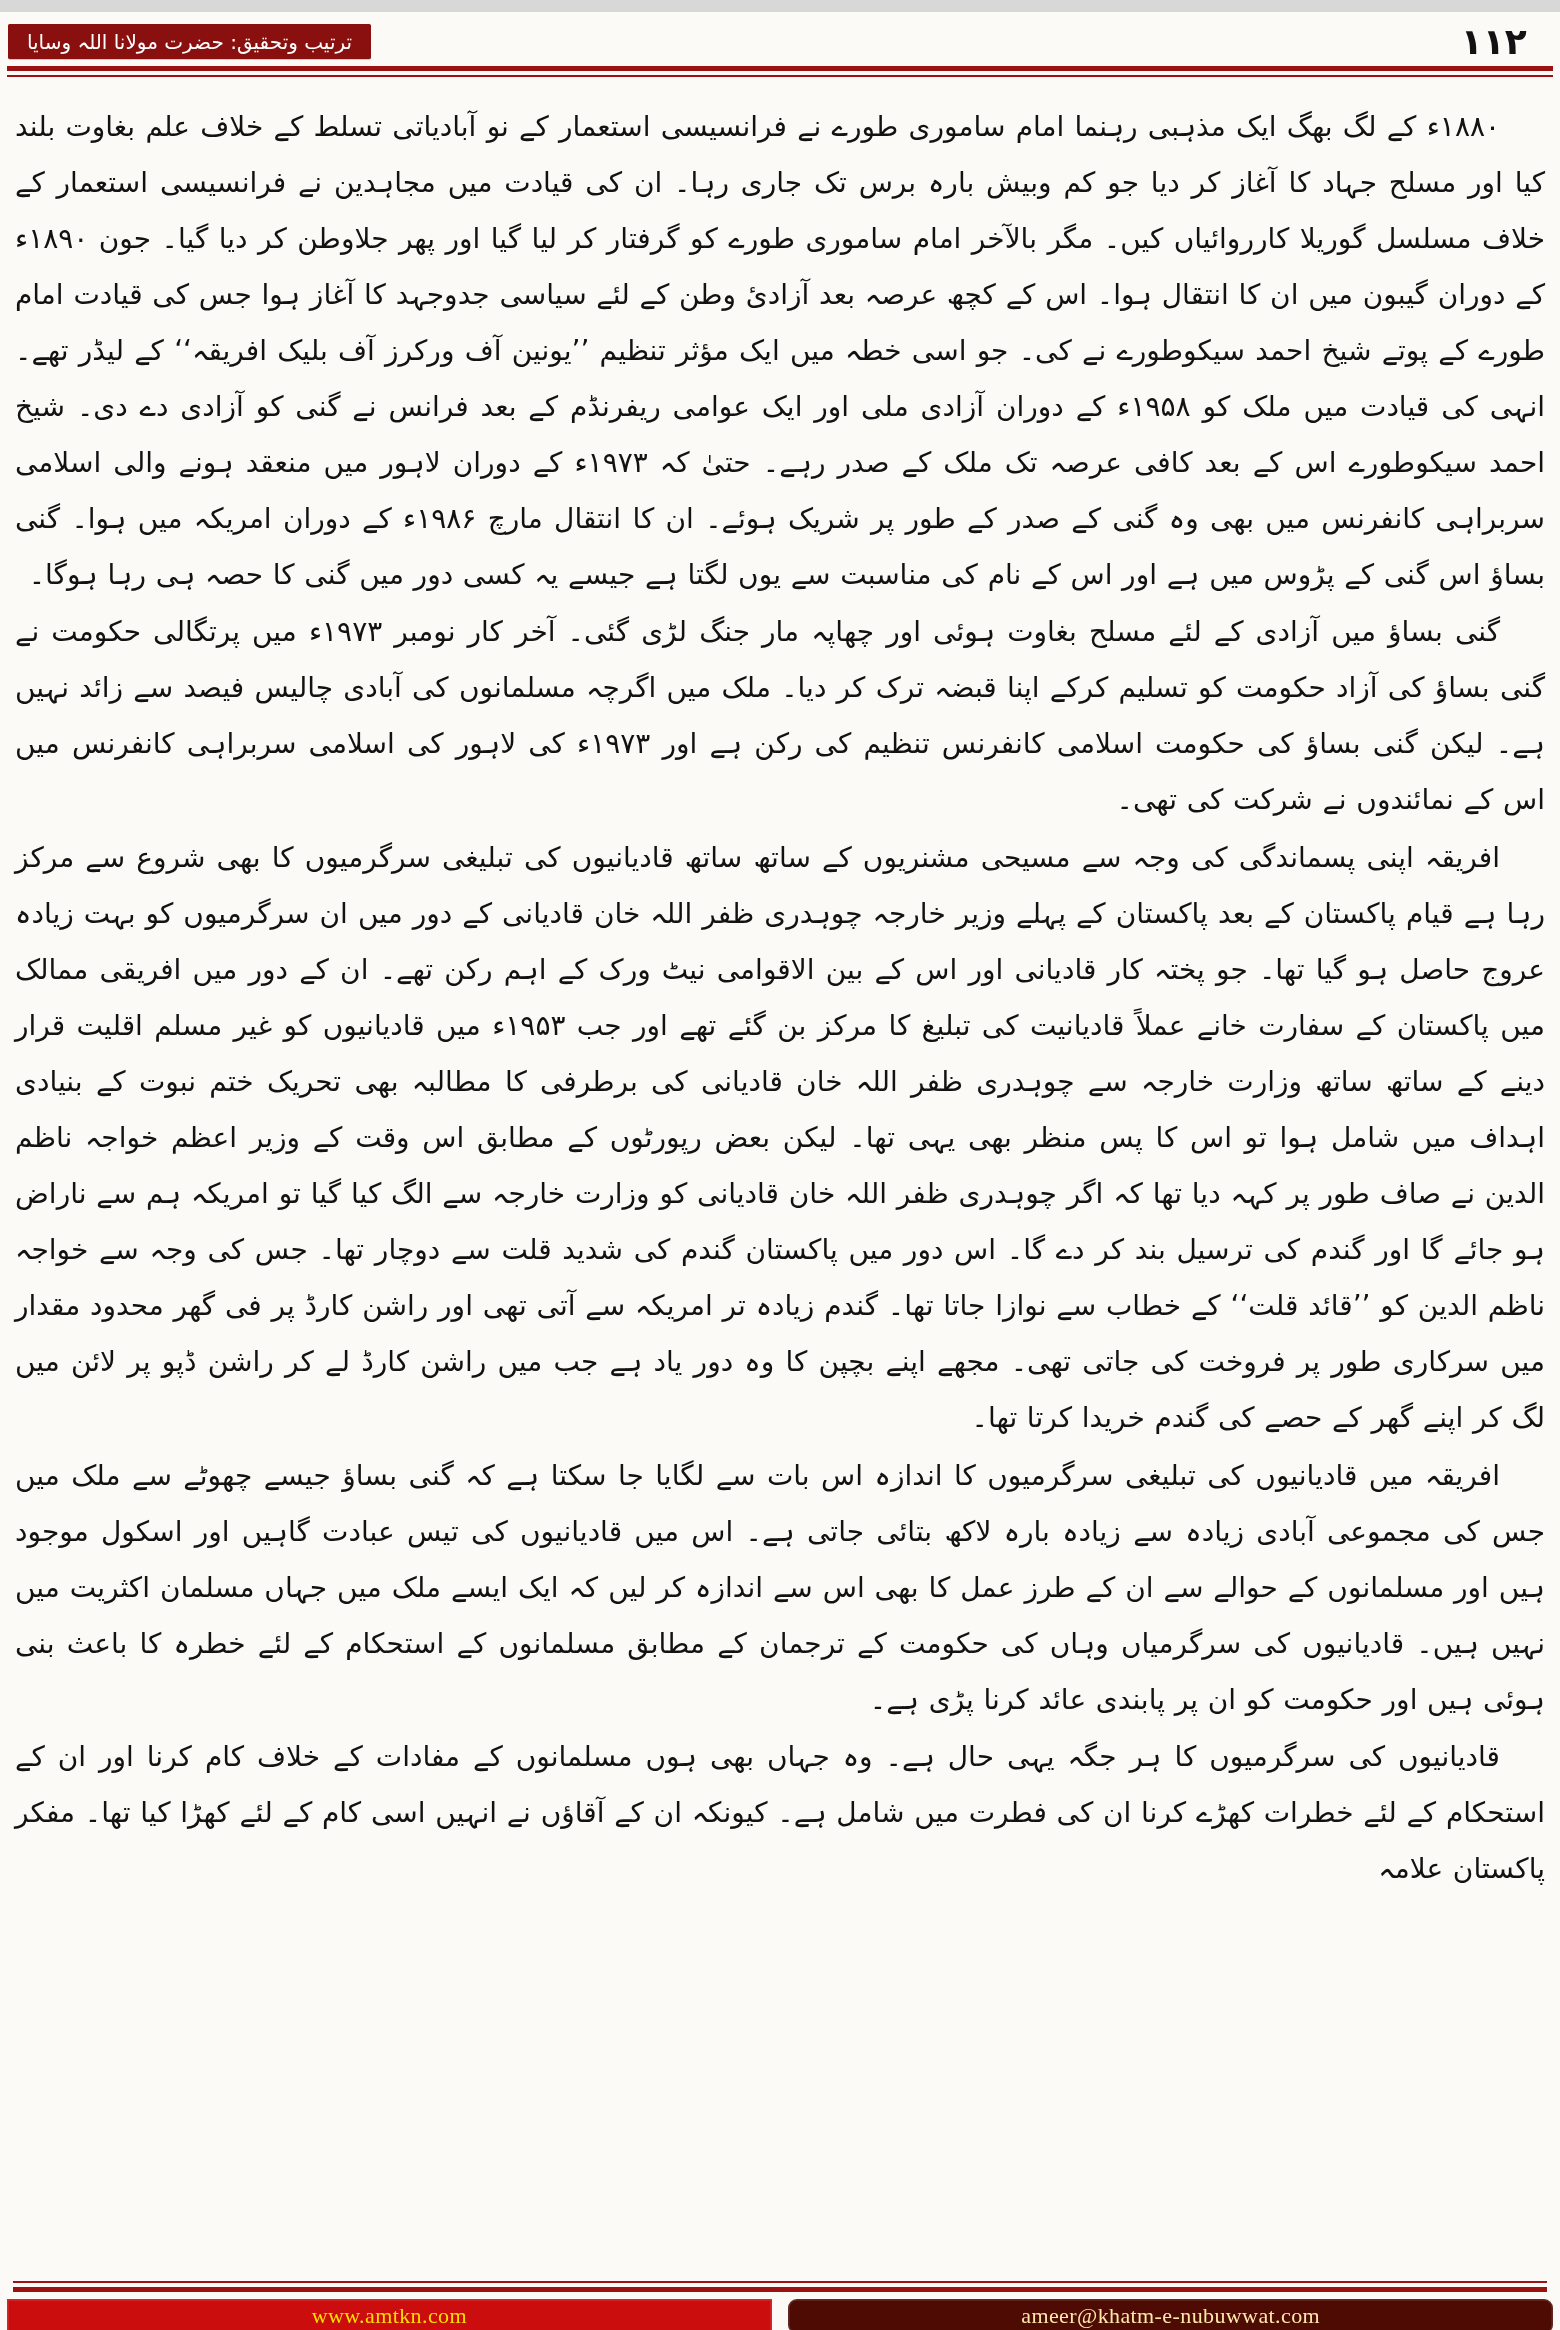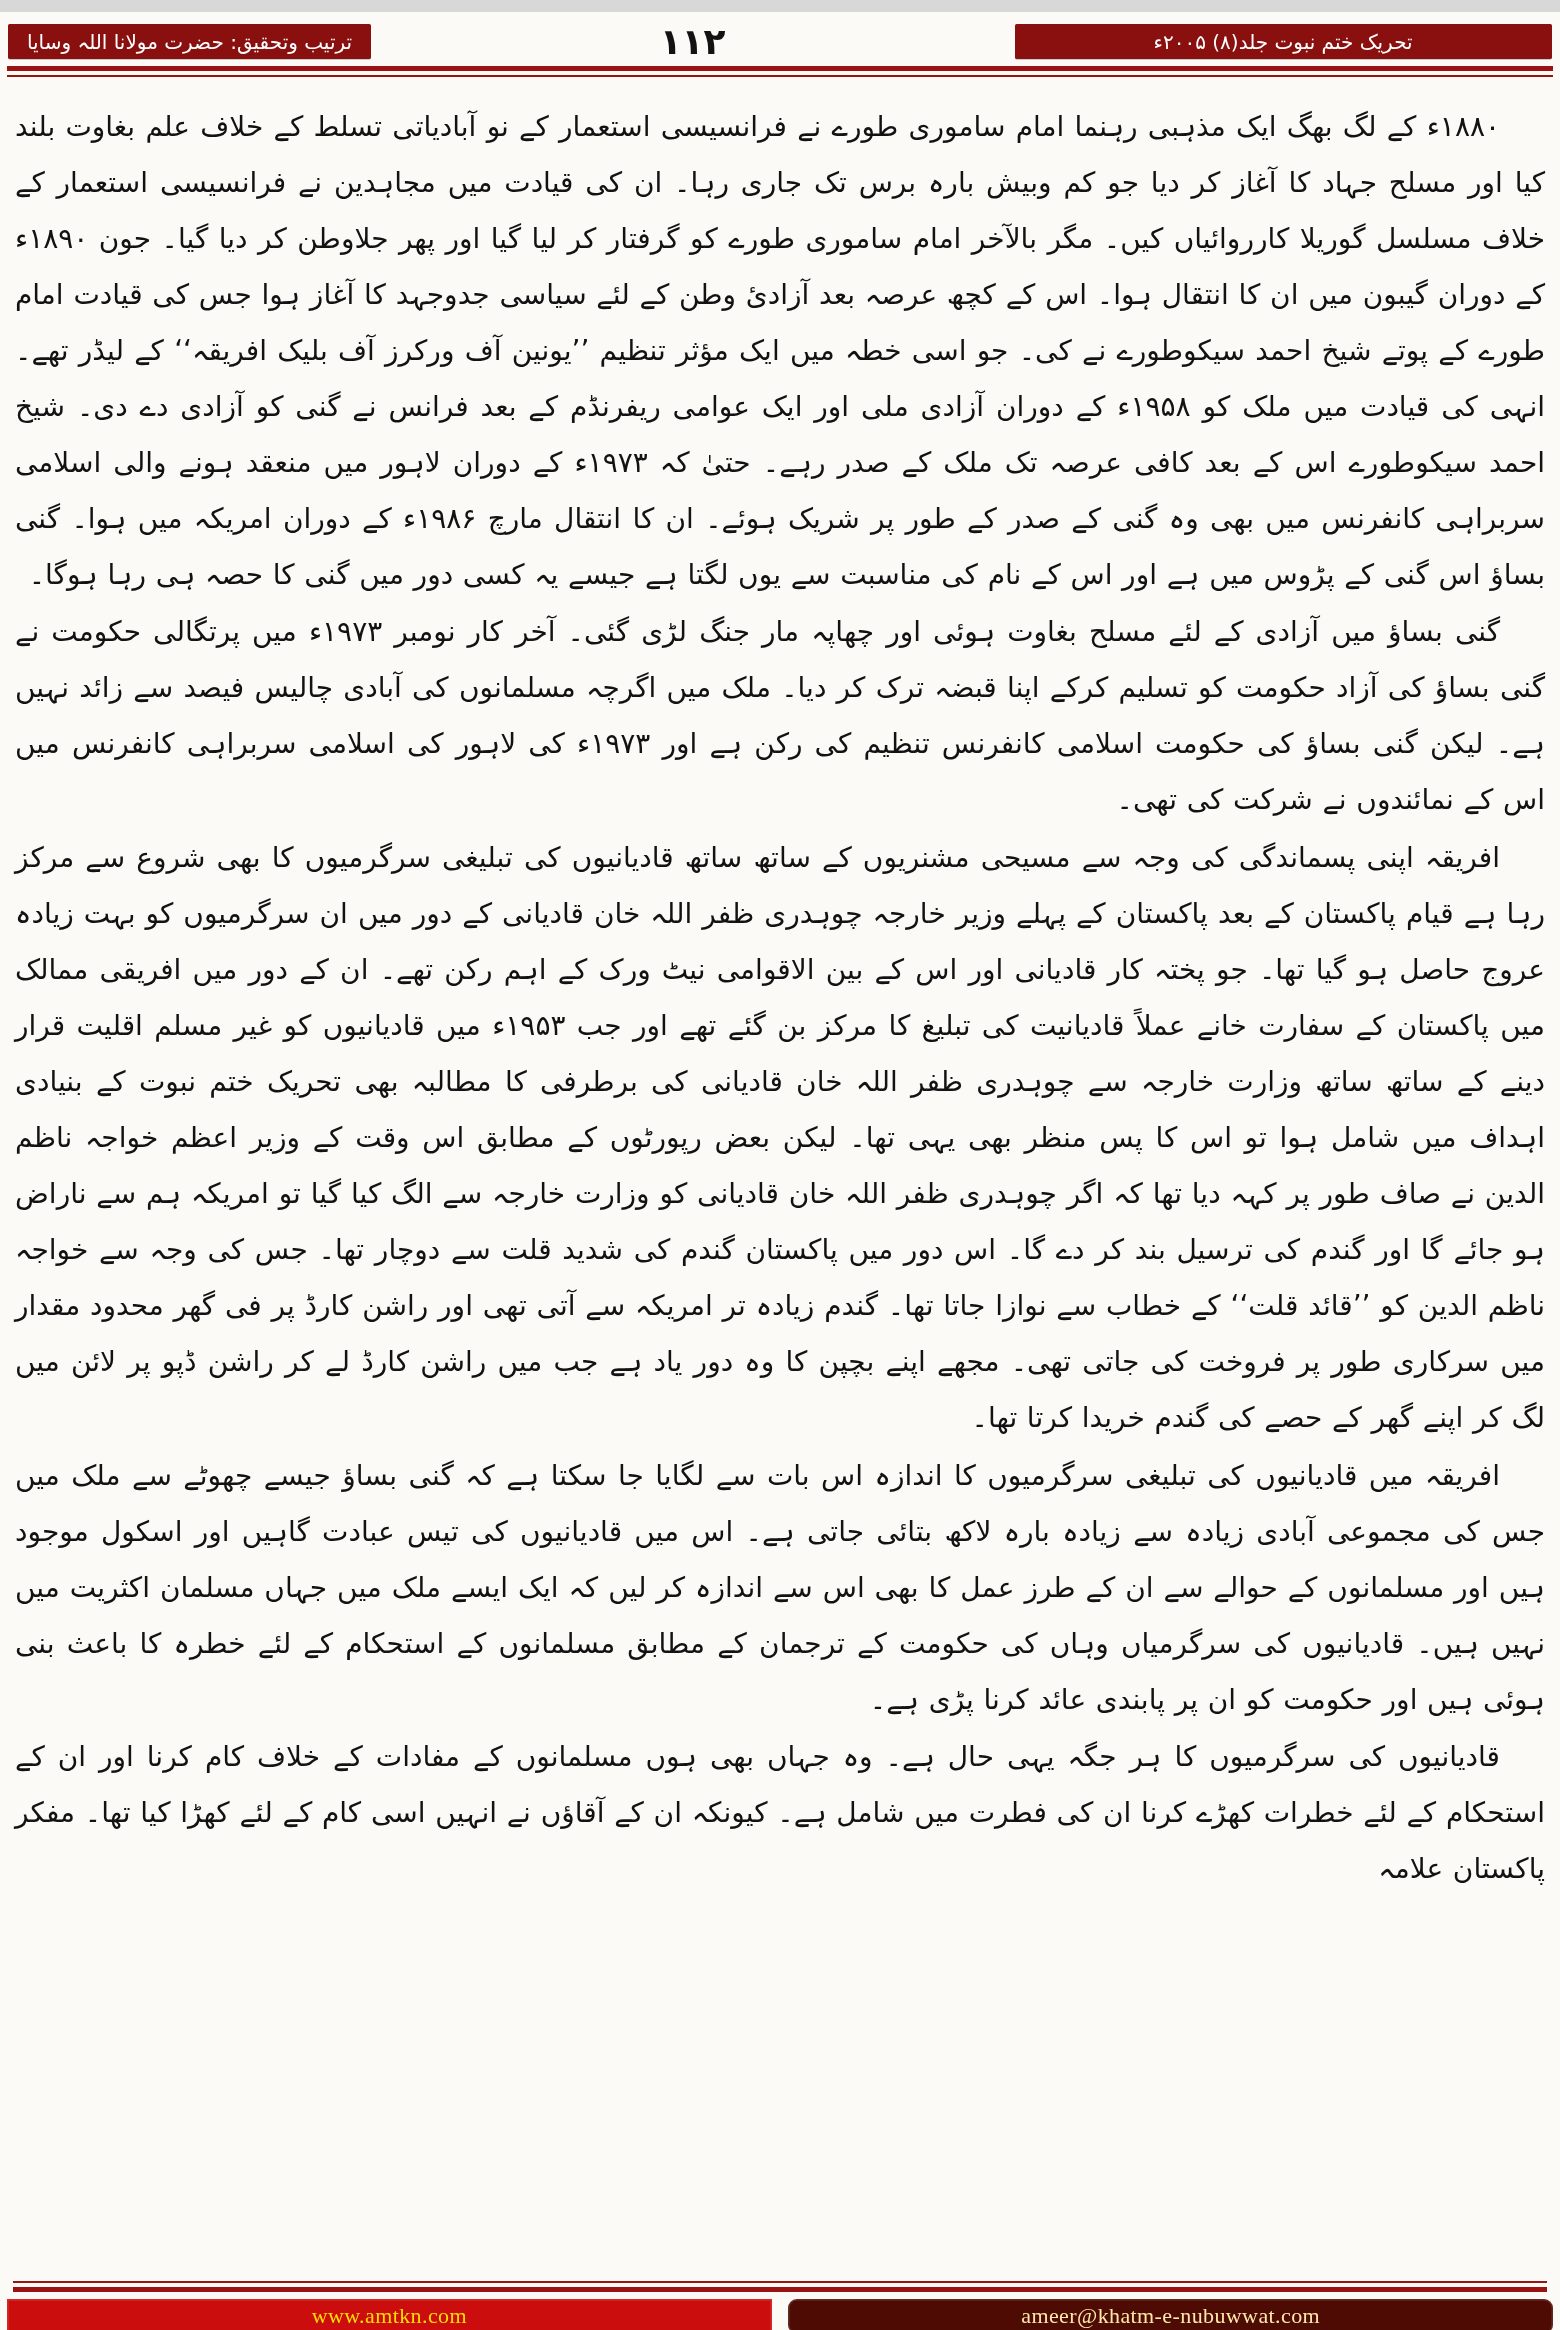--- a/index.html
+++ b/index.html
@@ -79,21 +79,20 @@
   .footer-box.center{background:var(--footer-center-dark);color:#ffe9a8;border-radius:9px;}
 </style>
 </head>
 <body>
 
 <div class="page">
 
   <div class="header">
     <div class="header-box left">ترتیب وتحقیق: حضرت مولانا اللہ وسایا</div>
     <div class="page-number">۱۱۲</div>
-    <div class="header-box right">تحریک ختم نبوت جلد(۸) ۲۰۰۵ء</div>
   </div>
 
   <div class="rule-double">
     <div class="thick"></div>
     <div class="gap"></div>
     <div class="thin"></div>
   </div>
 
   <div class="content">
     <p class="para">۱۸۸۰ء کے لگ بھگ ایک مذہبی رہنما امام ساموری طورے نے فرانسیسی استعمار کے نو آبادیاتی تسلط کے خلاف علم بغاوت بلند کیا اور مسلح جہاد کا آغاز کر دیا جو کم وبیش بارہ برس تک جاری رہا۔ ان کی قیادت میں مجاہدین نے فرانسیسی استعمار کے خلاف مسلسل گوریلا کارروائیاں کیں۔ مگر بالآخر امام ساموری طورے کو گرفتار کر لیا گیا اور پھر جلاوطن کر دیا گیا۔ جون ۱۸۹۰ء کے دوران گیبون میں ان کا انتقال ہوا۔ اس کے کچھ عرصہ بعد آزادیٔ وطن کے لئے سیاسی جدوجہد کا آغاز ہوا جس کی قیادت امام طورے کے پوتے شیخ احمد سیکوطورے نے کی۔ جو اسی خطہ میں ایک مؤثر تنظیم ’’یونین آف ورکرز آف بلیک افریقہ‘‘ کے لیڈر تھے۔ انہی کی قیادت میں ملک کو ۱۹۵۸ء کے دوران آزادی ملی اور ایک عوامی ریفرنڈم کے بعد فرانس نے گنی کو آزادی دے دی۔ شیخ احمد سیکوطورے اس کے بعد کافی عرصہ تک ملک کے صدر رہے۔ حتیٰ کہ ۱۹۷۳ء کے دوران لاہور میں منعقد ہونے والی اسلامی سربراہی کانفرنس میں بھی وہ گنی کے صدر کے طور پر شریک ہوئے۔ ان کا انتقال مارچ ۱۹۸۶ء کے دوران امریکہ میں ہوا۔ گنی بساؤ اس گنی کے پڑوس میں ہے اور اس کے نام کی مناسبت سے یوں لگتا ہے جیسے یہ کسی دور میں گنی کا حصہ ہی رہا ہوگا۔</p>

